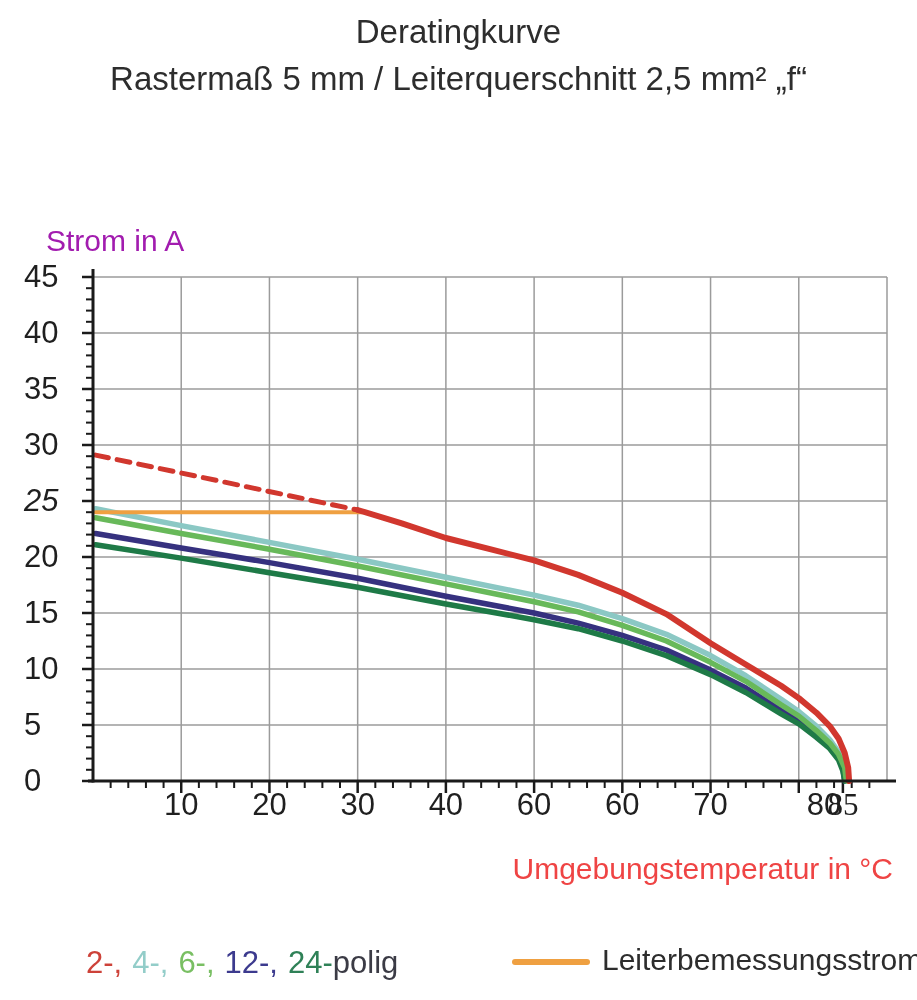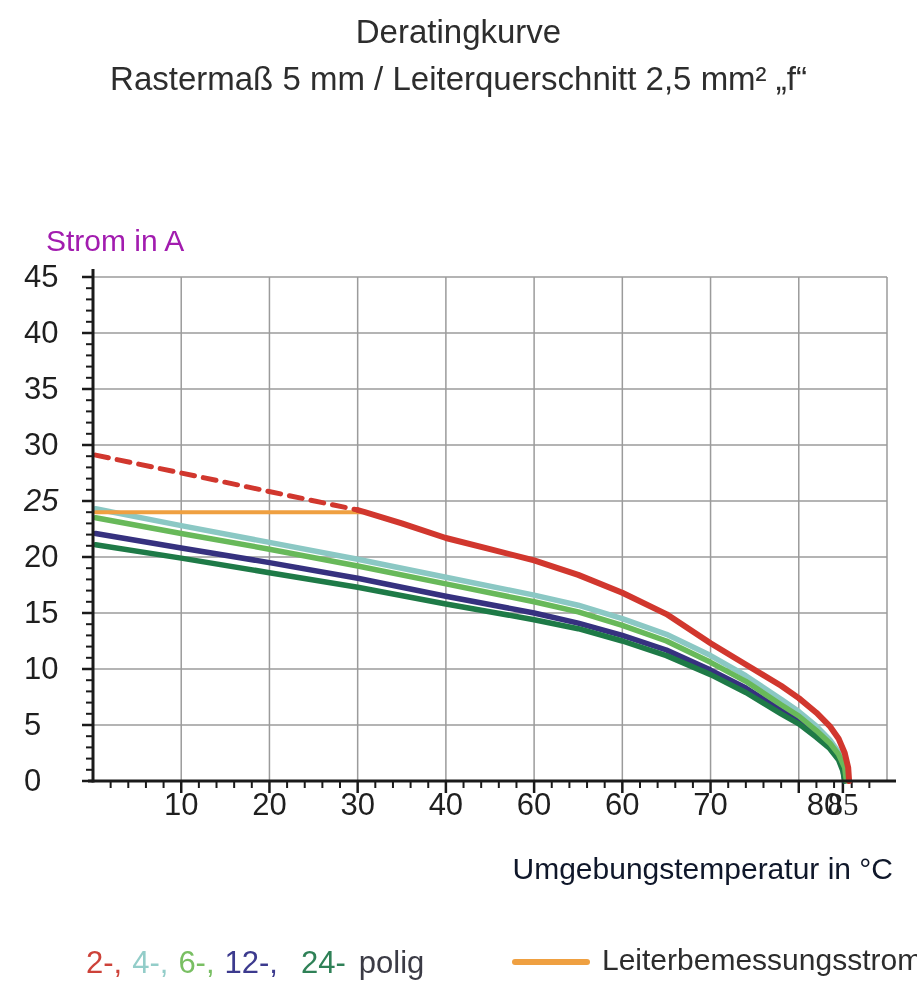--- a/index.html
+++ b/index.html
@@ -3,27 +3,27 @@
 <meta charset="utf-8">
 <style>
   html,body{margin:0;padding:0;background:#ffffff;}
   .page{
     position:relative;width:917px;height:1000px;background:#ffffff;overflow:hidden;
     font-family:"Liberation Sans", sans-serif;color:#2d2d2d;
   }
   .title-block{position:absolute;top:8px;left:0;width:917px;text-align:center;}
   .title-line{font-size:33px;line-height:47px;white-space:nowrap;color:#2d2d2d;}
   .y-axis-title{position:absolute;left:46px;top:224px;font-size:30px;color:#a21caf;}
-  .x-axis-title{position:absolute;right:24px;top:852px;font-size:30px;color:#0f172a;}
+  .x-axis-title{position:absolute;right:24px;top:852px;font-size:30px;color:#ef4444;}
   .plot-svg{position:absolute;left:0;top:0;width:917px;height:1000px;}
   .tick-y{position:absolute;font-size:31px;line-height:32px;color:#1f1f1f;text-align:left;width:60px;}
   .tick-x{position:absolute;font-size:31px;line-height:32px;color:#1f1f1f;transform:translateX(-50%);white-space:nowrap;}
   .legend-poles{position:absolute;left:86px;top:945px;font-size:31px;white-space:nowrap;}
   .legend-part{margin-right:10px;}
-  .legend-part.no-gap{margin-right:0;margin-left:13px;}
+  .legend-part.no-gap{margin-right:0;}
   .rated-swatch{position:absolute;left:512px;top:959px;width:78px;height:6px;border-radius:3px;}
   .rated-label{position:absolute;left:602px;top:943px;font-size:30px;color:#2d2d2d;white-space:nowrap;}
 </style>
 </head>
 <body>
 
 <div class="page">
 
   <div class="title-block">
     <div class="title-line">Deratingkurve</div>

